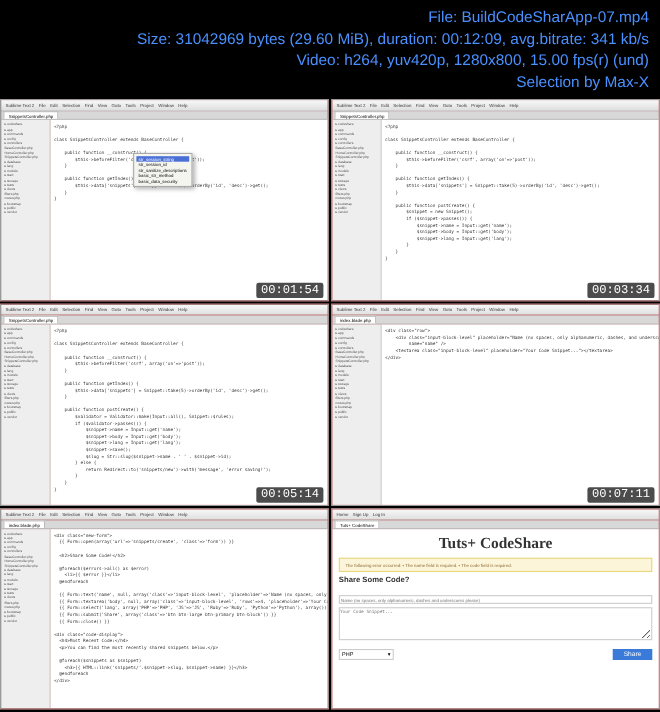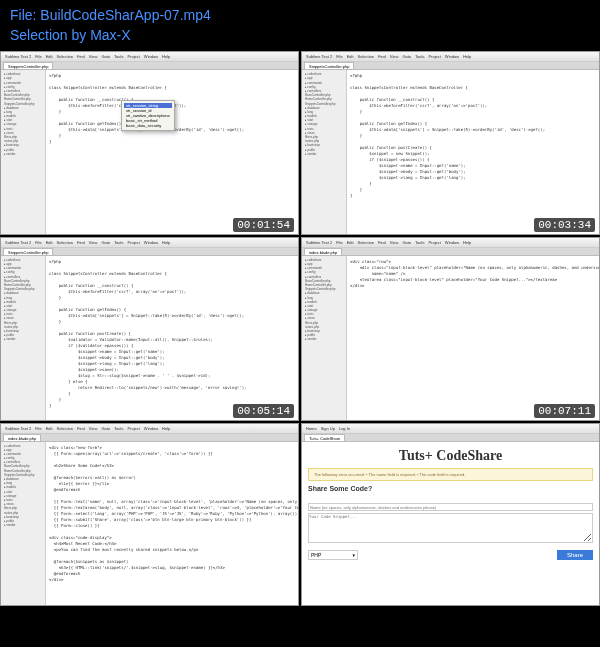--- a/index.html
+++ b/index.html
@@ -1,17 +1,17 @@
 <!DOCTYPE html>
 <html><head>
 <meta charset="utf-8">
 <style>
   * { margin: 0; padding: 0; box-sizing: border-box; }
   body { width: 600px; height: 647px; background: #000; font-family: Arial, sans-serif; overflow: hidden; }
-  .header { background: #000; color: #4a90ff; padding: 6px 10px; font-size: 14px; line-height: 1.4; }
+  .header { background: #000; color: #4a90ff; padding: 6px 10px; font-size: 14px; line-height: 1.4; text-align: right; }
   .header div { white-space: nowrap; }
   .grid { display: grid; grid-template-columns: 1fr 1fr; grid-template-rows: repeat(3, 1fr); width: 600px; height: 555px; gap: 2px; background: #000; }
   .frame { position: relative; background: #b91c1c; border: 1px solid #999; overflow: hidden; }
   .menubar { background: linear-gradient(#f8f8f8,#e0e0e0); height: 10px; border-bottom: 1px solid #ccc; font-size: 4px; color: #333; padding: 2px 4px; display: flex; gap: 4px; }
   .menubar span { white-space: nowrap; }
   .tabbar { background: #d8d8d8; height: 8px; border-bottom: 1px solid #bbb; display: flex; }
   .tab { background: #fff; border: 1px solid #bbb; border-bottom: none; font-size: 4px; padding: 1px 4px; margin-left: 2px; }
   .editor { display: flex; height: calc(100% - 18px); }
   .sidebar { width: 45px; background: #eee; border-right: 1px solid #ccc; font-size: 3px; color: #555; padding: 2px; line-height: 1.4; }
   .sidebar div { padding: 0 1px; white-space: nowrap; overflow: hidden; }
@@ -28,20 +28,22 @@
   .sharebtn { background: #3a7ad9; color: #fff; font-size: 6px; padding: 2px 10px; border: none; }
   .popup { position: absolute; top: 48px; left: 120px; background: #f5f5f0; border: 1px solid #aaa; font-size: 4px; padding: 2px; box-shadow: 2px 2px 4px rgba(0,0,0,0.3); }
   .popup div { padding: 0 2px; }
   .popup .sel { background: #4a70d8; color: #fff; }
 </style>
 </head>
 <body>
 
 <div class="header">
   <div>File: BuildCodeSharApp-07.mp4</div>
+  <div>Size: 31042969 bytes (29.60 MiB), duration: 00:12:09, avg.bitrate: 341 kb/s</div>
+  <div>Video: h264, yuv420p, 1280x800, 15.00 fps(r) (und)</div>
   <div>Selection by Max-X</div>
 </div>
 
 <div class="grid">
 
   <div class="frame">
     <div class="menubar" id="mb0">
         <span>Sublime Text 2</span>
         <span>File</span>
         <span>Edit</span>

